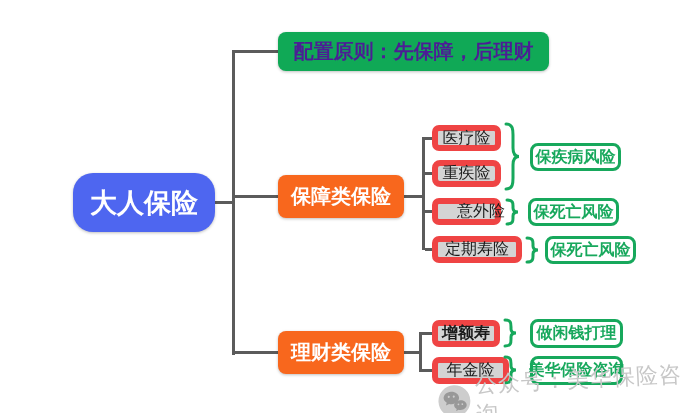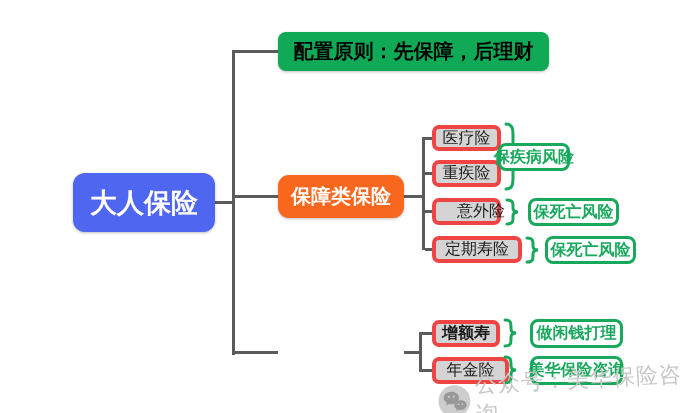--- a/index.html
+++ b/index.html
@@ -8,36 +8,36 @@
     background:#ffffff;
     font-family:"Liberation Sans","DejaVu Sans",sans-serif;
   }
   .node {
     position:absolute; display:flex; align-items:center; justify-content:center;
     white-space:nowrap; box-sizing:border-box;
   }
   .root-node {
     left:73px; top:173px; width:142px; height:59px;
     background:#4e66f0; color:#ffffff; font-size:27px; font-weight:bold;
-    border-radius:12px; box-shadow:0 1px 3px rgba(0,0,0,.25);
+    border-radius:20px; box-shadow:0 1px 3px rgba(0,0,0,.25);
   }
   .principle-node {
     left:278px; top:32px; width:271px; height:39px;
-    background:#10a956; color:#000000; font-size:20px; font-weight:bold;
+    background:#10a956; color:#4c1d95; font-size:20px; font-weight:bold;
     border-radius:8px; box-shadow:0 1px 3px rgba(0,0,0,.25);
   }
   .branch-node {
     width:126px; height:43px;
     background:#f8671d; color:#ffffff; font-size:20px; font-weight:bold;
     border-radius:8px; box-shadow:0 1px 3px rgba(0,0,0,.25);
   }
-  .branch-protection { left:278px; top:175px;border-radius:11px; }
+  .branch-protection { left:278px; top:175px; }
   .branch-wealth     { left:278px; top:331px; }
   .child-node {
-    background:#d4d4d4; border:4px solid #ef4444; border-radius:7px;
+    background:#d4d4d4; border:6px solid #ef4444; border-radius:7px;
     color:#1a1a1a; font-size:16px; height:27px;
   }
   .annot-node {
     background:#ffffff; border:3px solid #17a85c; border-radius:8px;
     color:#17a85c; font-size:16px; font-weight:bold; height:28px;
   }
   .line { position:absolute; background:#5b5b5b; }
   .brace { position:absolute; }
   .watermark {
     position:absolute; left:438px; top:372px; display:flex; align-items:center;
@@ -67,23 +67,24 @@
   <div class="line" style="left:419px; top:332px; width:3px; height:40px;"></div>
   <div class="line" style="left:422px; top:332px; width:10px; height:3px;"></div>
   <div class="line" style="left:422px; top:369px; width:10px; height:3px;"></div>
 
   <div class="node root-node">大人保险</div>
 
   <div class="node principle-node">配置原则：先保障，后理财</div>
 
   <div class="node branch-node branch-protection">保障类保险</div>
 
+  <div class="node branch-node branch-wealth">理财类保险</div>
 
   <div class="node child-node" style="left:432px; top:125px; width:69px; height:26px;">医疗险</div>
-  <div class="node child-node" style="left:432px; top:160px; width:69px;">重疾险</div>
+  <div class="node child-node" style="left:432px; top:160px; width:69px;border-radius:8px;">重疾险</div>
   <div class="node child-node" style="left:432px; top:198px; width:69px;padding-left:29px;">意外险</div>
   <div class="node child-node" style="left:432px; top:236px; width:90px;text-align:center;">定期寿险</div>
 
   <div class="node child-node" style="left:432px; top:320px; width:68px;font-weight:bold;">增额寿</div>
   <div class="node child-node" style="left:432px; top:357px; width:77px;">年金险</div>
 
   <svg class="brace" style="left:503px; top:122px;" width="17" height="69" viewBox="0 0 17 69">
     <path d="M3,2 C10,2 10,8 10,13 L10,26 C10,31 12,34.5 16,34.5 C12,34.5 10,38 10,43 L10,56 C10,61 10,67 3,67" fill="none" stroke="#17a85c" stroke-width="3" stroke-linecap="round"></path>
   </svg>
   <svg class="brace" style="left:504px; top:198px;" width="16" height="28" viewBox="0 0 16 28">
@@ -92,21 +93,21 @@
   <svg class="brace" style="left:524px; top:236px;" width="16" height="28" viewBox="0 0 16 28">
     <path d="M3,2 C9,2 9,5 9,8 L9,10 C9,12.5 11,14 14,14 C11,14 9,15.5 9,18 L9,20 C9,23 9,26 3,26" fill="none" stroke="#17a85c" stroke-width="3" stroke-linecap="round"></path>
   </svg>
   <svg class="brace" style="left:502px; top:318px;" width="16" height="30" viewBox="0 0 16 30">
     <path d="M3,2 C9,2 9,5 9,9 L9,11 C9,13.5 11,15 14,15 C11,15 9,16.5 9,19 L9,21 C9,25 9,28 3,28" fill="none" stroke="#17a85c" stroke-width="3" stroke-linecap="round"></path>
   </svg>
   <svg class="brace" style="left:502px; top:355px;" width="16" height="30" viewBox="0 0 16 30">
     <path d="M3,2 C9,2 9,5 9,9 L9,11 C9,13.5 11,15 14,15 C11,15 9,16.5 9,19 L9,21 C9,25 9,28 3,28" fill="none" stroke="#17a85c" stroke-width="3" stroke-linecap="round"></path>
   </svg>
 
-  <div class="node annot-node" style="left:498px; top:143px; width:72px;">保疾病风险</div>
+  <div class="node annot-node" style="left:530px; top:143px; width:91px;">保疾病风险</div>
   <div class="node annot-node" style="left:528px; top:198px; width:91px;">保死亡风险</div>
   <div class="node annot-node" style="left:545px; top:236px; width:91px;">保死亡风险</div>
   <div class="node annot-node" style="left:530px; top:319px; width:93px; height:29px;">做闲钱打理</div>
   <div class="node annot-node" style="left:530px; top:356px; width:93px; height:29px;">美华保险咨询</div>
 
   <div class="watermark">
     <svg width="34" height="34" viewBox="0 0 34 34">
       <circle cx="17" cy="17" r="16.5" fill="#cdcdcd"></circle>
       <path d="M6,13.5 C6,9.9 9.6,7 14,7 C18.4,7 22,9.9 22,13.5 C22,17.1 18.4,20 14,20 C13.1,20 12.2,19.9 11.4,19.6 L8,21 L9,18.3 C7.2,17.1 6,15.4 6,13.5 Z" fill="#989898"></path>
       <path d="M16.5,21.5 C16.5,18.7 19.4,16.5 23,16.5 C26.6,16.5 29.5,18.7 29.5,21.5 C29.5,24.3 26.6,26.5 23,26.5 C22.3,26.5 21.6,26.4 21,26.2 L18.2,27.3 L19,25.2 C17.5,24.3 16.5,23 16.5,21.5 Z" fill="#989898"></path>

